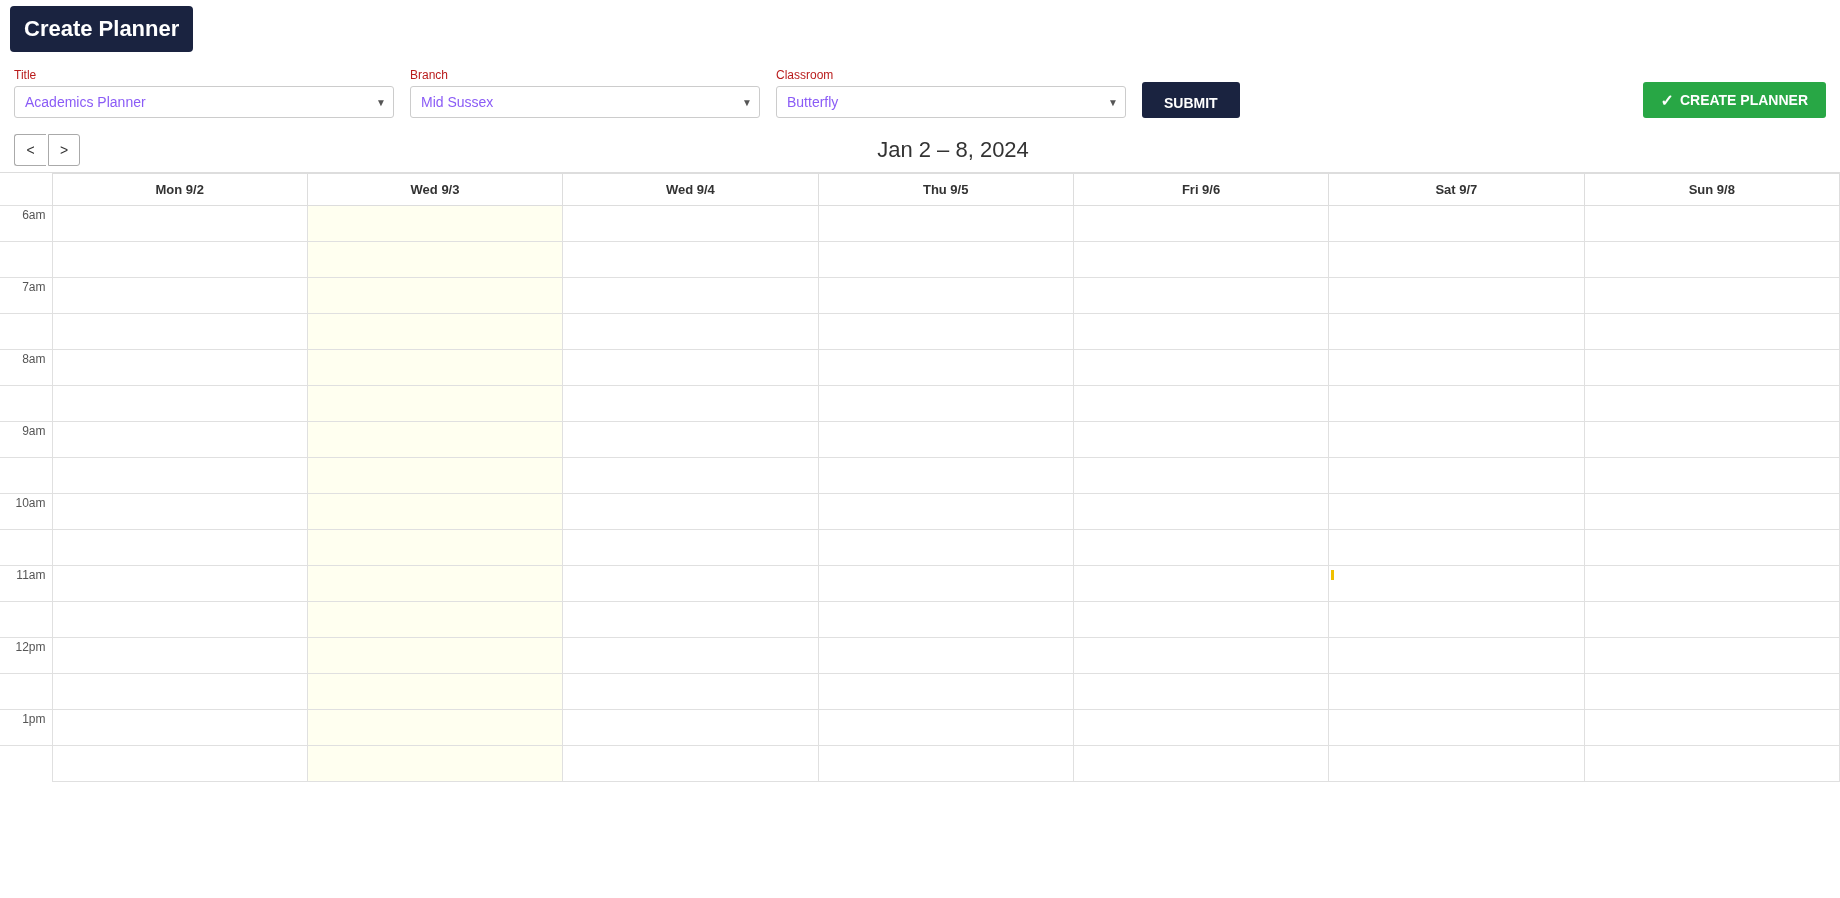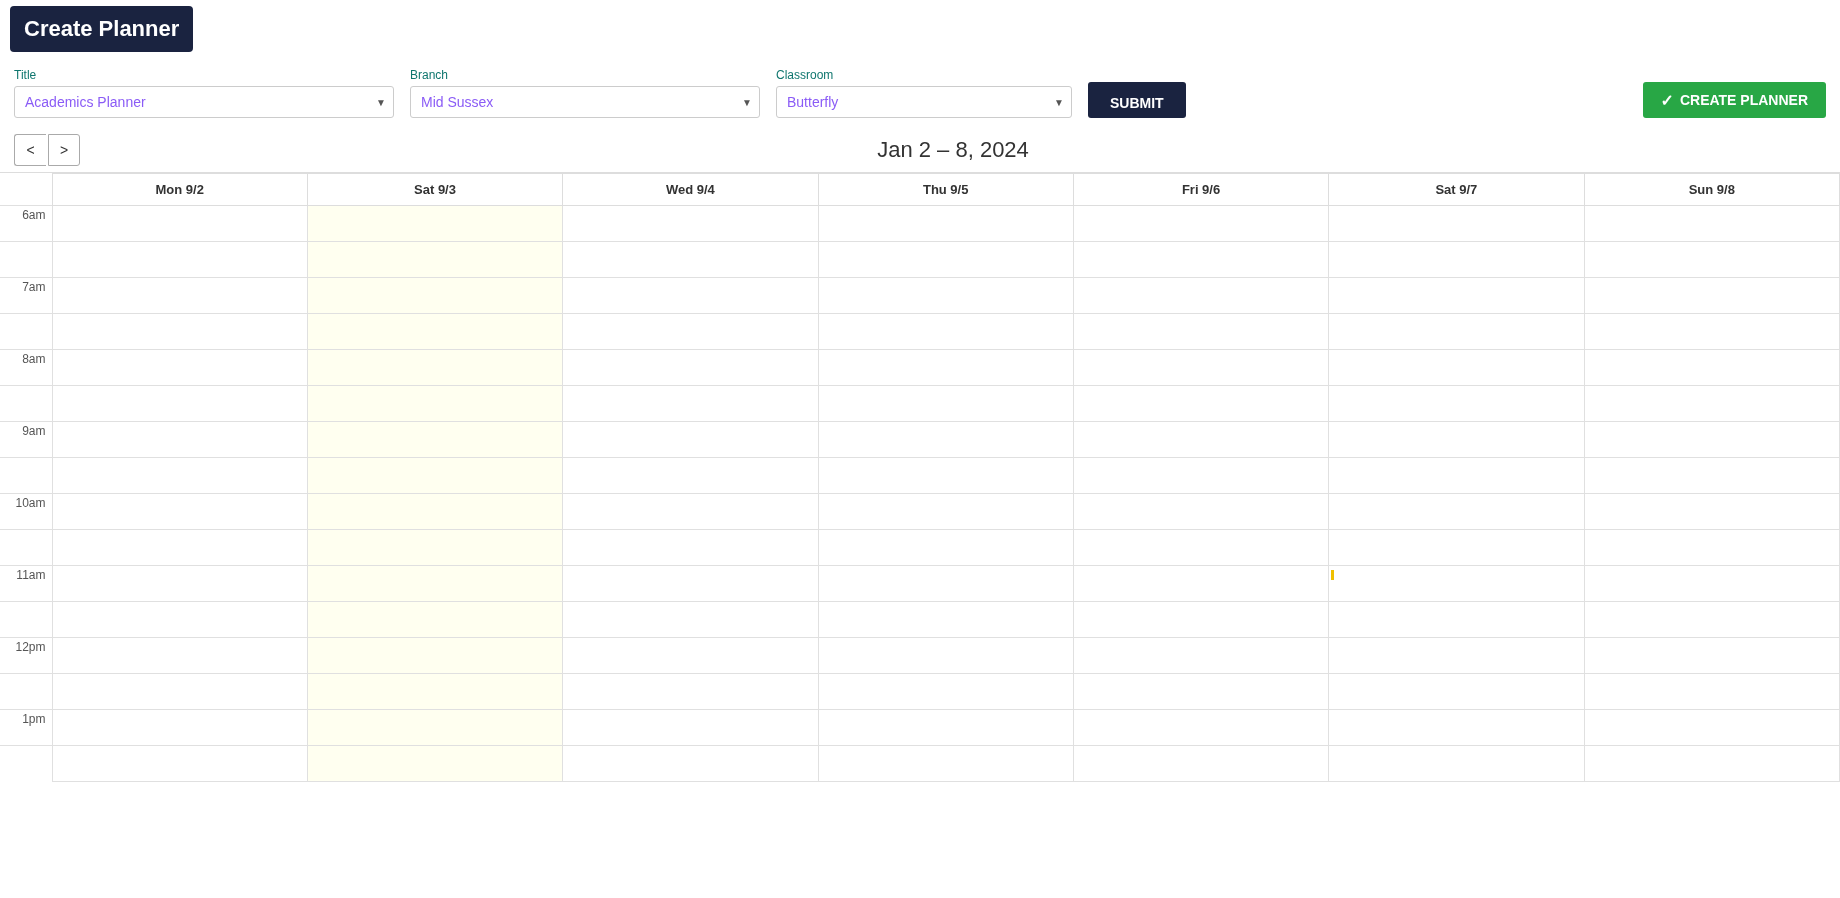--- a/index.html
+++ b/index.html
@@ -26,21 +26,21 @@
     }
 
     .field-group {
       display: flex;
       flex-direction: column;
       gap: 4px;
     }
 
     .field-label {
       font-size: 12px;
-      color: #0f766e;
+      color: #b91c1c;
       font-weight: 500;
     }
 
     .select-wrapper {
       position: relative;
       display: inline-block;
     }
 
     .select-wrapper select {
       appearance: none;
@@ -59,21 +59,21 @@
       right: 8px;
       top: 50%;
       transform: translateY(-50%);
       font-size: 10px;
       color: #555;
       pointer-events: none;
     }
 
     .title-select select { width: 380px; }
     .branch-select select { width: 350px; }
-    .classroom-select select { width: 296px; }
+    .classroom-select select { width: 350px; }
 
     .submit-btn {
       background: #1a2340;
       color: #fff;
       border: none;
       padding: 13px 22px;
       font-size: 14px;
       font-weight: bold;
       border-radius: 3px;
       cursor: pointer;
@@ -274,21 +274,21 @@
   <div class="week-title">Jan 2 – 8, 2024</div>
 </div>
 
 
 <div class="calendar-container">
   <table class="calendar-table">
     <thead>
       <tr>
         <th class="time-col"></th>
         <th>Mon 9/2</th>
-        <th>Sat 9/3</th>
+        <th>Wed 9/3</th>
         <th>Wed 9/4</th>
         <th>Thu 9/5</th>
         <th>Fri 9/6</th>
         <th>Sat 9/7</th>
         <th>Sun 9/8</th>
       </tr>
     </thead>
     <tbody id="calendar-body">
     <tr class="hour-row">
           <td class="time-label">6am</td>

